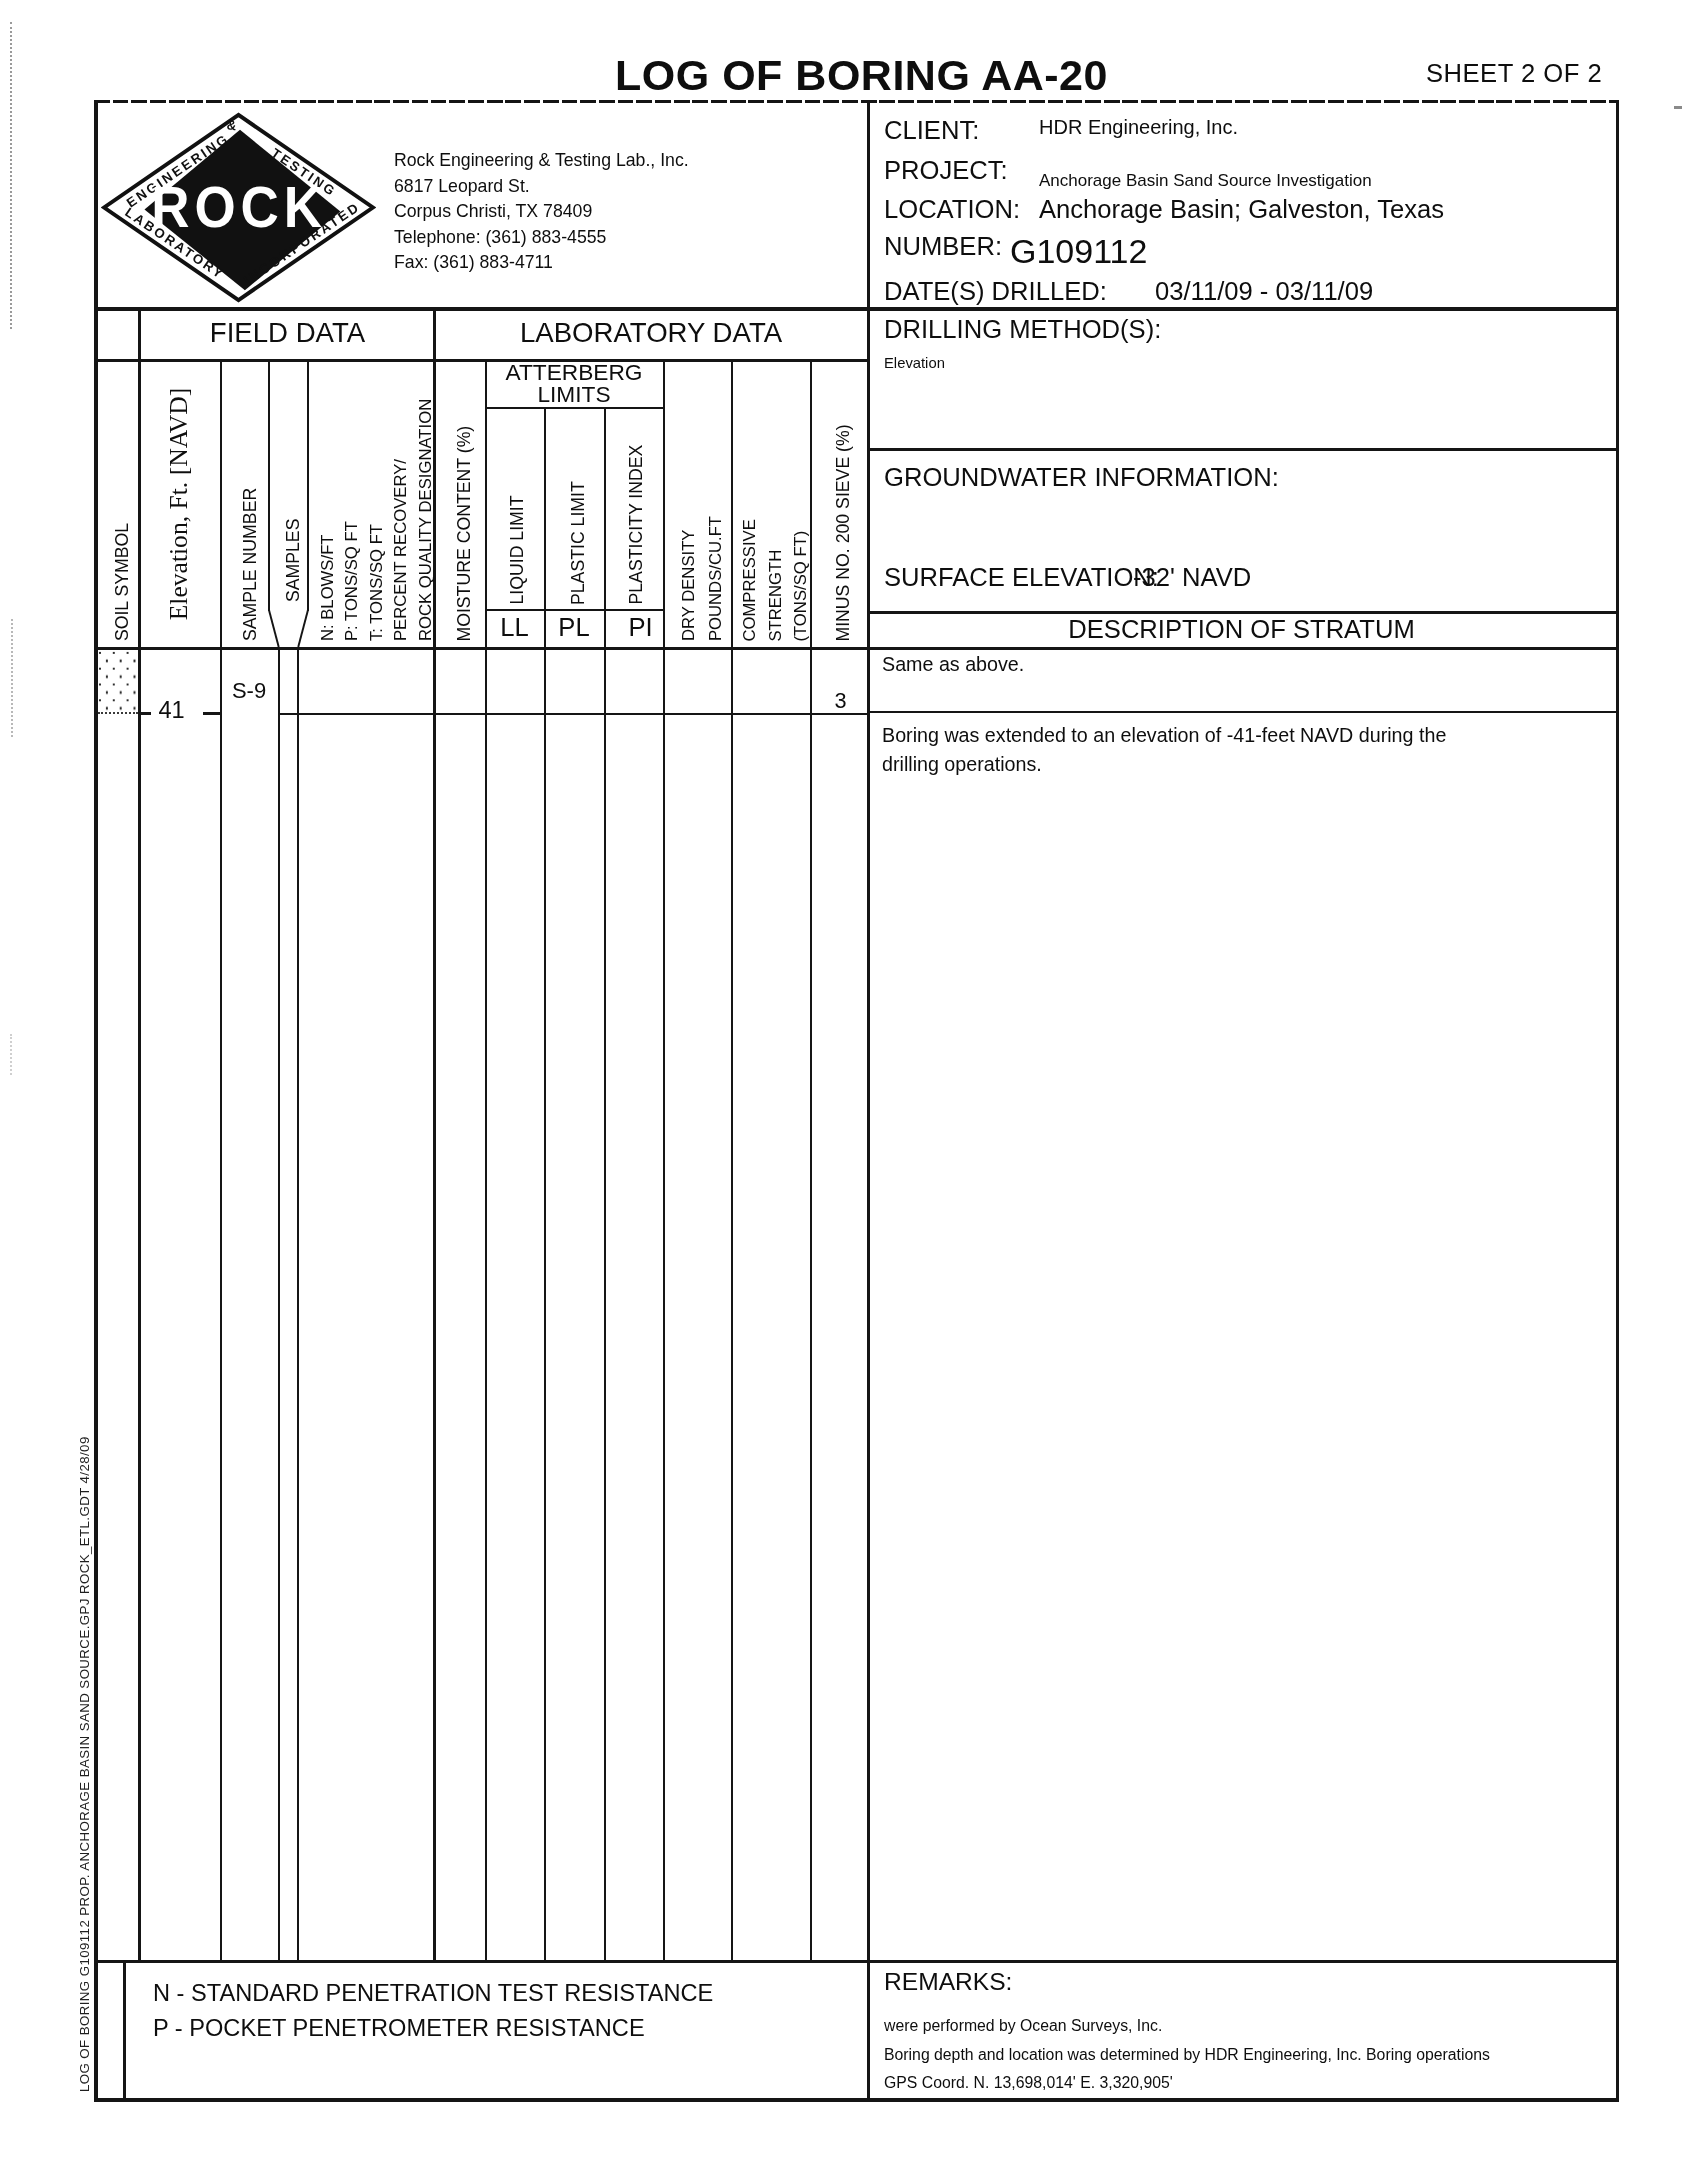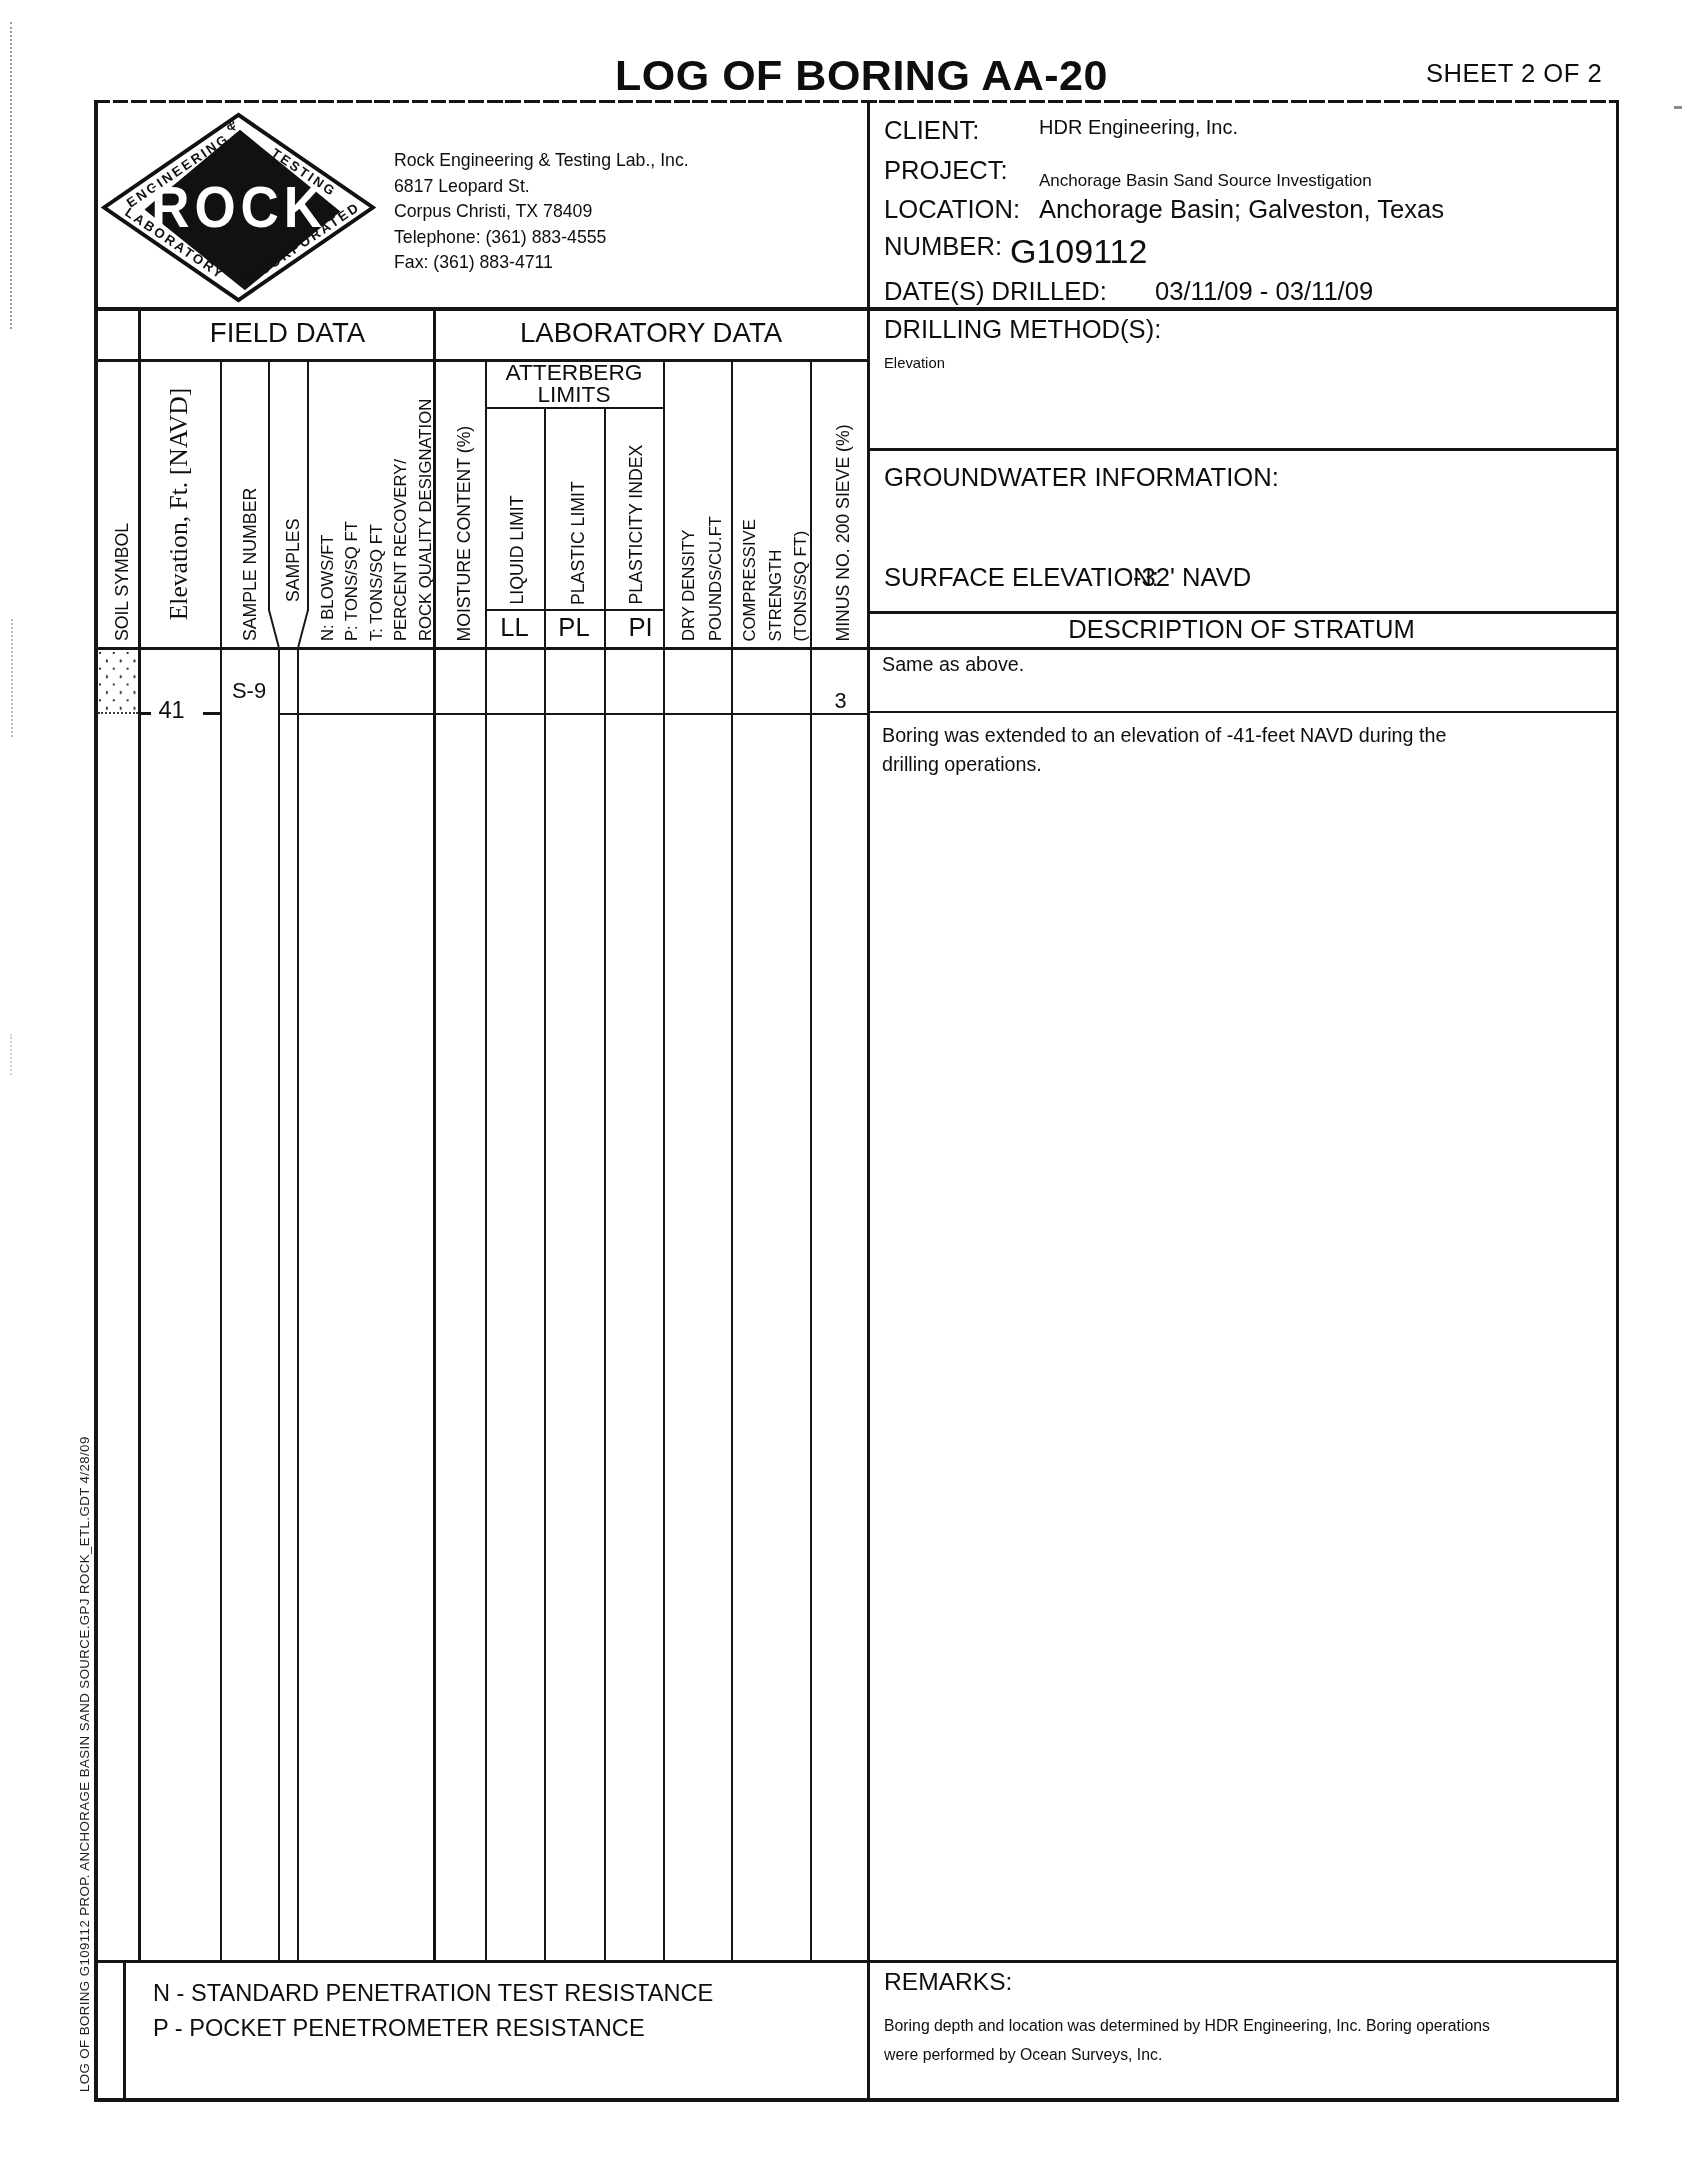--- a/index.html
+++ b/index.html
@@ -173,20 +173,21 @@
   <div class="hl" style="left:203px;top:712px;width:16.7px;height:2.5px;"></div>
   <div class="txt ctr" style="left:220px;top:678px;width:58px;font-size:22px;">S-9</div>
   <div class="txt ctr" style="left:816px;top:688px;width:49px;font-size:21.7px;">3</div>
 
   <div class="abs" style="left:153px;top:1976px;font-size:23.6px;line-height:35px;">
     <div>N - STANDARD PENETRATION TEST RESISTANCE</div>
     <div>P - POCKET PENETROMETER RESISTANCE</div>
   </div>
   <div class="txt" style="left:884px;top:1968px;font-size:24.6px;">REMARKS:</div>
   <div class="abs" style="left:884px;top:2012px;font-size:15.8px;line-height:28.6px;">
+    <div>were performed by Ocean Surveys, Inc.</div>
     <div>Boring depth and location was determined by HDR Engineering, Inc.  Boring operations</div>
-    <div>were performed by Ocean Surveys, Inc.</div>
+    <div>GPS Coord. N. 13,698,014'  E. 3,320,905'</div>
   </div>
 
   <div class="txt" style="left:77px;top:2092px;width:835px;height:17.7px;transform:rotate(-90deg);transform-origin:0 0;font-size:13.3px;letter-spacing:0.4px;color:#1f1f1f;">LOG OF BORING  G109112 PROP. ANCHORAGE BASIN SAND SOURCE.GPJ  ROCK_ETL.GDT  4/28/09</div>
 
 </div>
 
 
 </body></html>

